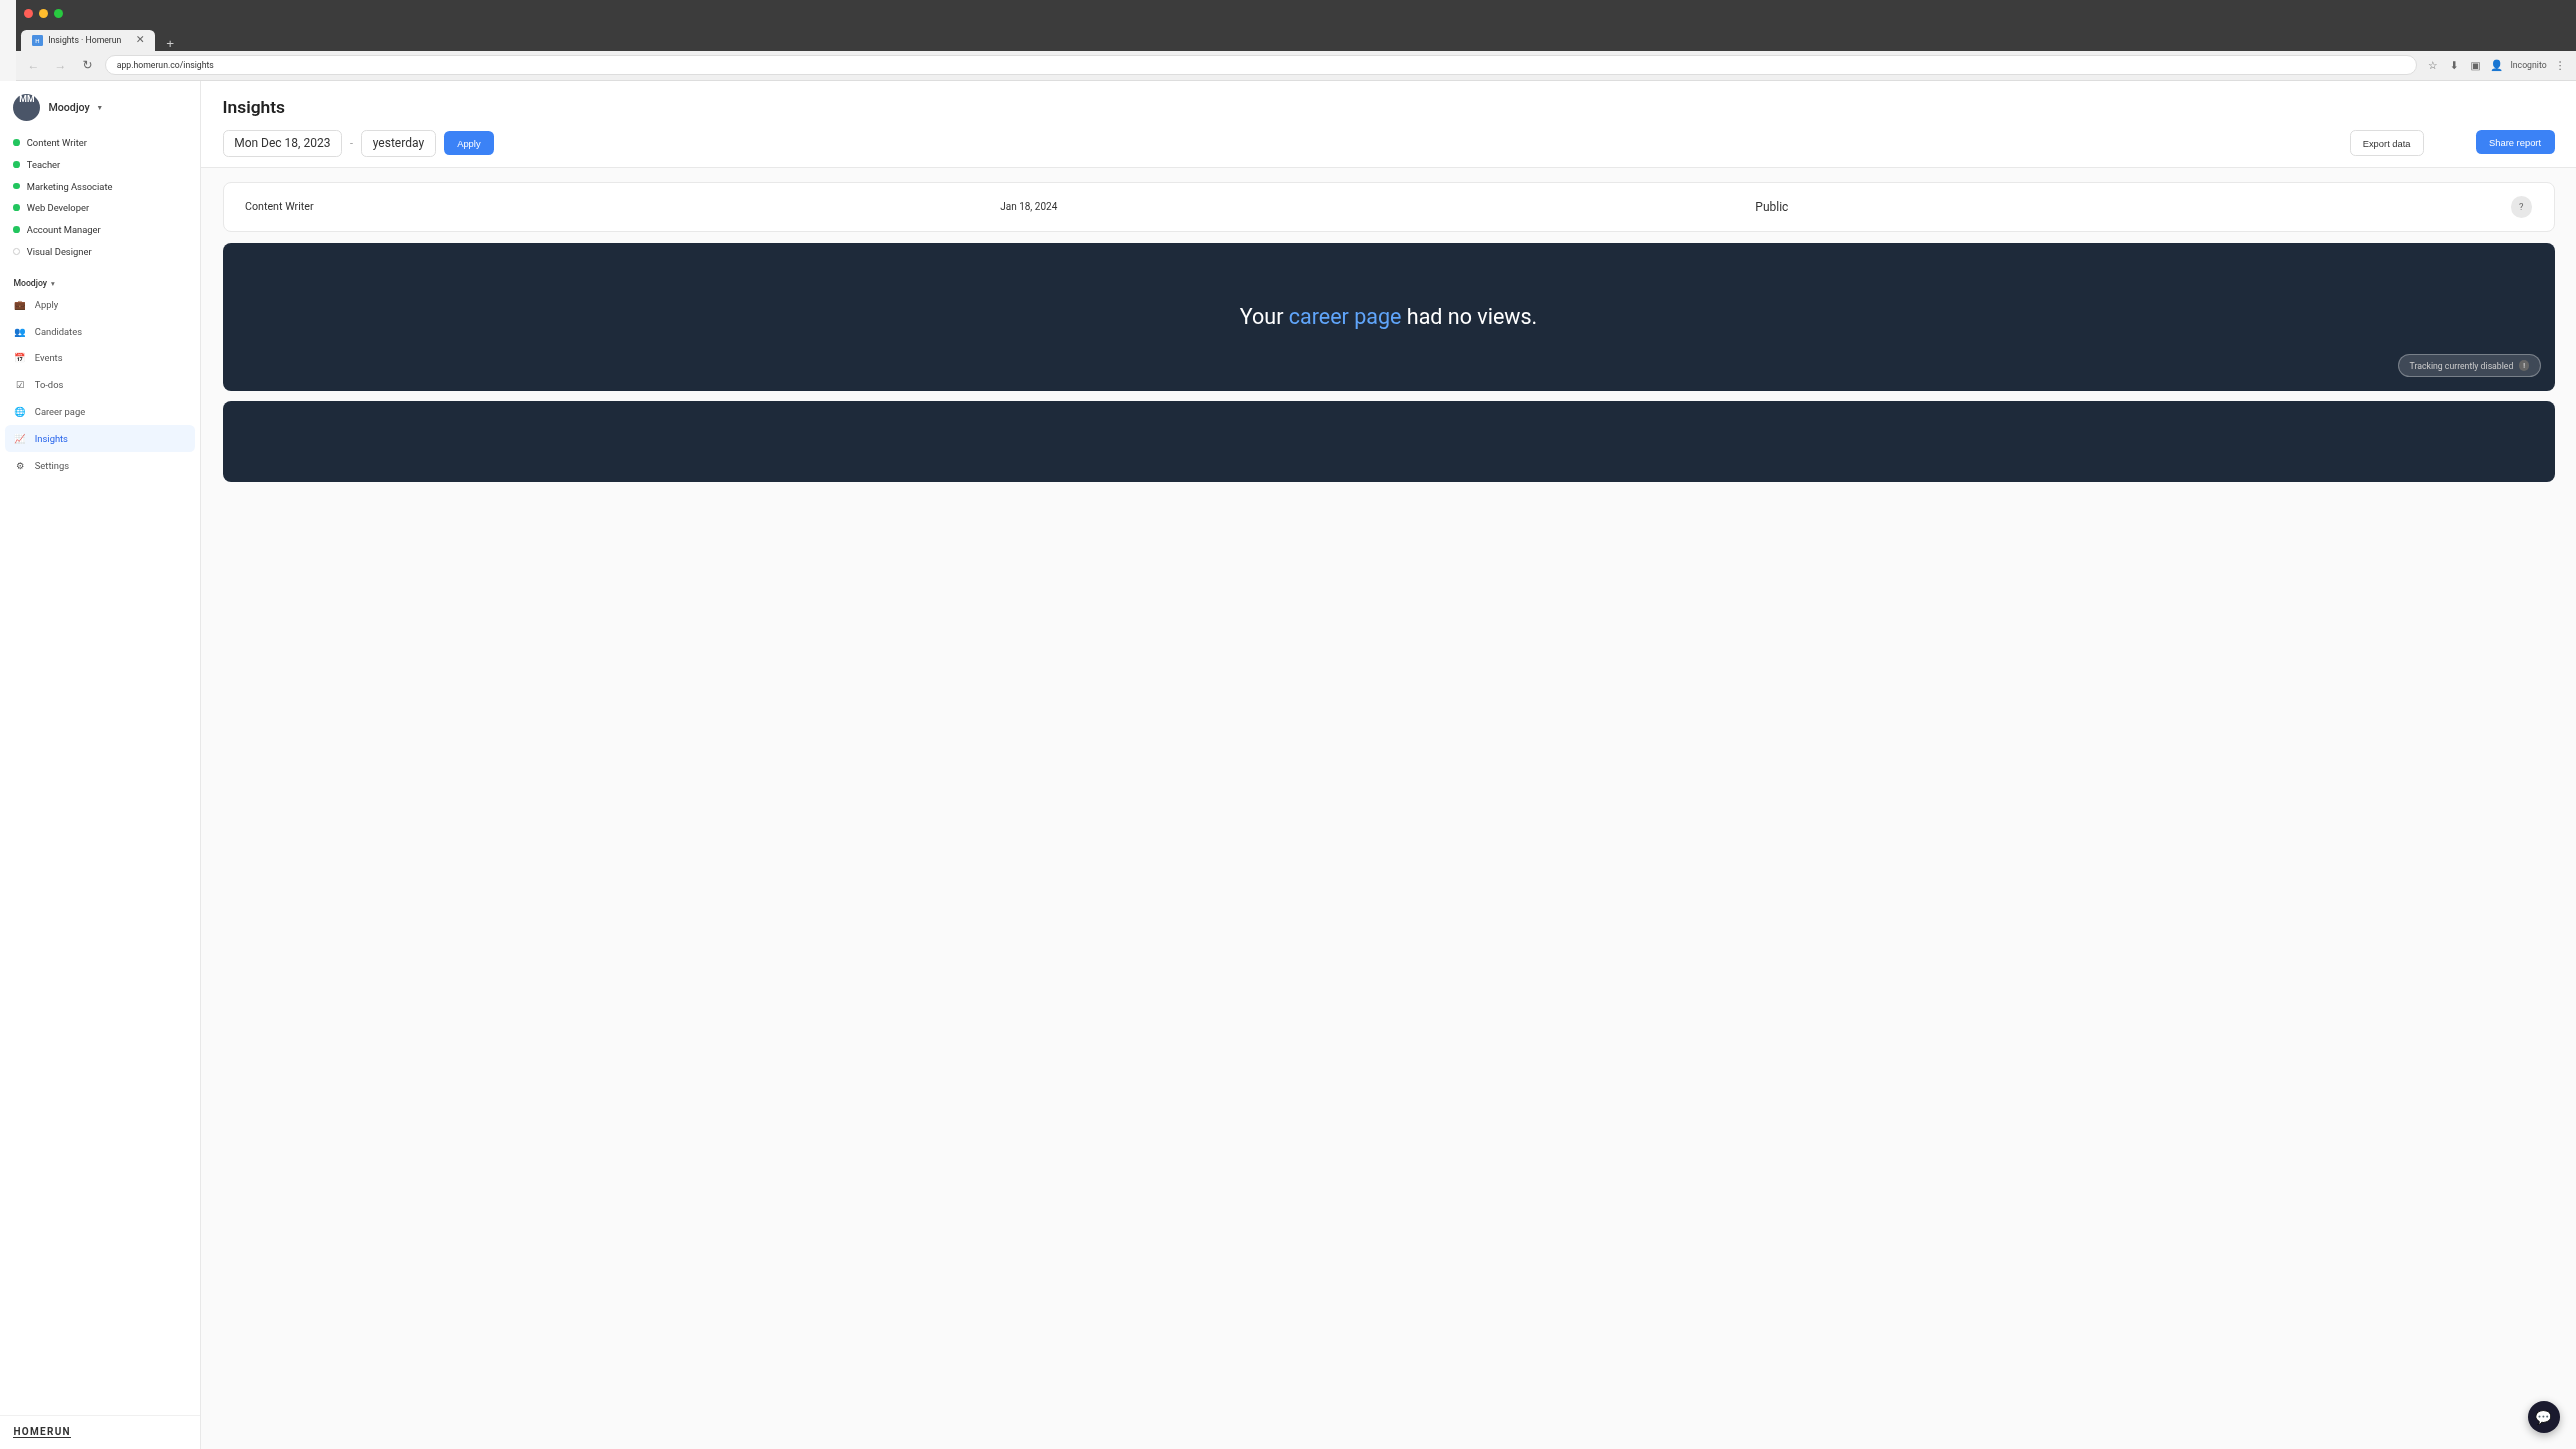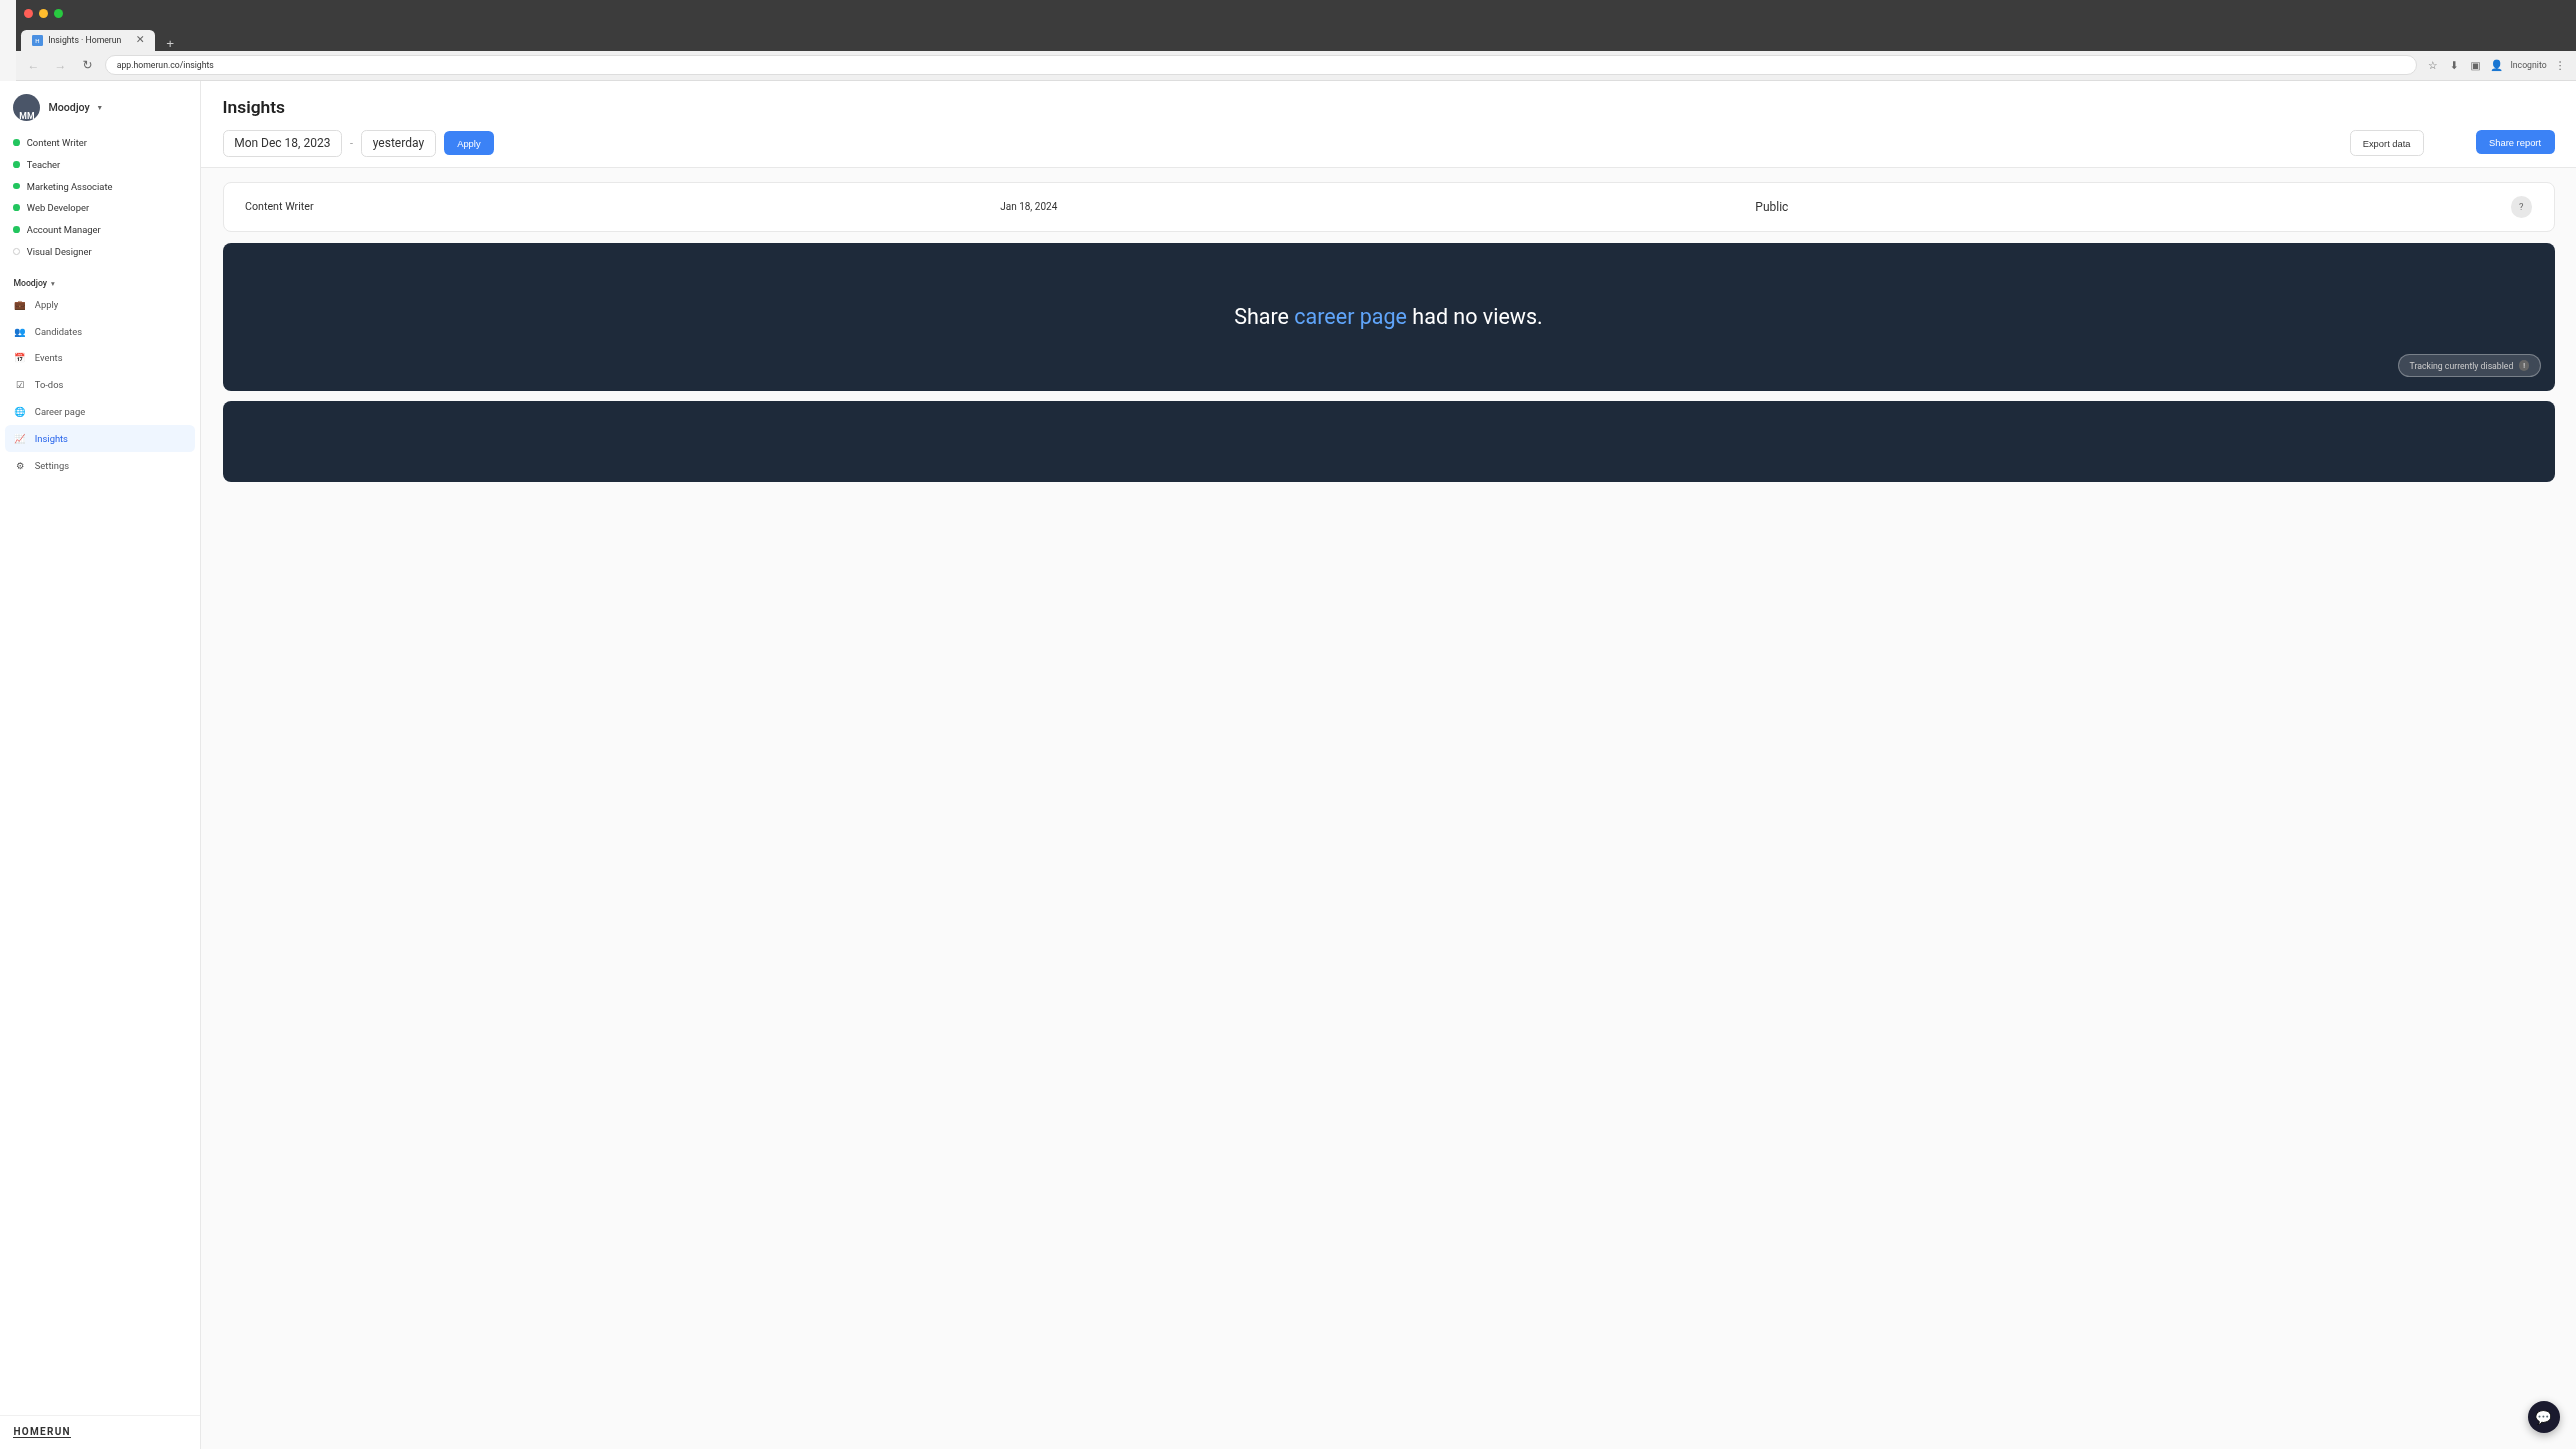--- a/index.html
+++ b/index.html
@@ -25,21 +25,21 @@
     .url-text { flex: 1; color: #333; }
     .address-actions { display: flex; gap: 5.4px; align-items: center; color: #666; }
     .addr-icon { cursor: pointer; width: 16px; height: 16px; display: flex; align-items: center; justify-content: center; border-radius: 50%; font-size: 10.7px; }
 
     
     .app { display: flex; flex: 1; overflow: hidden; background: white; }
 
     
     .sidebar { width: 201px; background: white; border-right: 0.7px solid #e8e8e8; display: flex; flex-direction: column; overflow: hidden; flex-shrink: 0; }
     .sidebar-header { padding: 13.4px 13.4px 10.7px; display: flex; align-items: center; gap: 8px; }
-    .avatar { width: 27px; height: 27px; background: #4a5568; border-radius: 50%; display: flex; align-items: flex-end; justify-content: center; color: white; font-size: 8.7px; font-weight: 600; flex-shrink: 0; }
+    .avatar { width: 27px; height: 27px; background: #4a5568; border-radius: 50%; display: flex; align-items: flex-start; justify-content: center; color: white; font-size: 8.7px; font-weight: 600; flex-shrink: 0; }
     .company-name { font-size: 10.7px; font-weight: 500; color: #333; }
     .dropdown-arrow { color: #666; font-size: 8px; }
     .sidebar-scroll { flex: 1; overflow-y: auto; padding-bottom: 13.4px; }
     .job-list { padding: 0 5.4px; margin-bottom: 10.7px; position: relative; }
     .job-item { display: flex; align-items: center; gap: 6.7px; padding: 5.4px 8px; border-radius: 4px; cursor: pointer; font-size: 9.4px; color: #333; }
     .job-dot { width: 6.7px; height: 6.7px; border-radius: 50%; flex-shrink: 0; }
     .job-dot.active { background: #22c55e; }
     .job-dot.inactive { background: transparent; border: 1.3px solid #ccc; }
     .sidebar-section-label { padding: 5.4px 13.4px 2.7px; font-size: 8.7px; color: #333; font-weight: 500; display: flex; align-items: center; gap: 4px; }
     .nav-items { padding: 0 5.4px; }
@@ -232,21 +232,21 @@
         <div class="job-row">
           <span class="job-row-name">Content Writer</span>
           <span class="job-row-date">Jan 18, 2024</span>
           <span class="job-row-status">Public</span>
           <div class="job-row-help">?</div>
         </div>
       </div>
 
       <div class="dark-panel">
         <p class="career-message">
-          <span>Share </span><a class="career-link">career page</a><span> had no views.</span>
+          <span>Your </span><a class="career-link">career page</a><span> had no views.</span>
         </p>
         <div class="tracking-badge">
           <span>Tracking currently disabled</span>
           <div class="tracking-dot">!</div>
         </div>
       </div>
 
       <div class="dark-panel-2"></div>
 
     </div>

